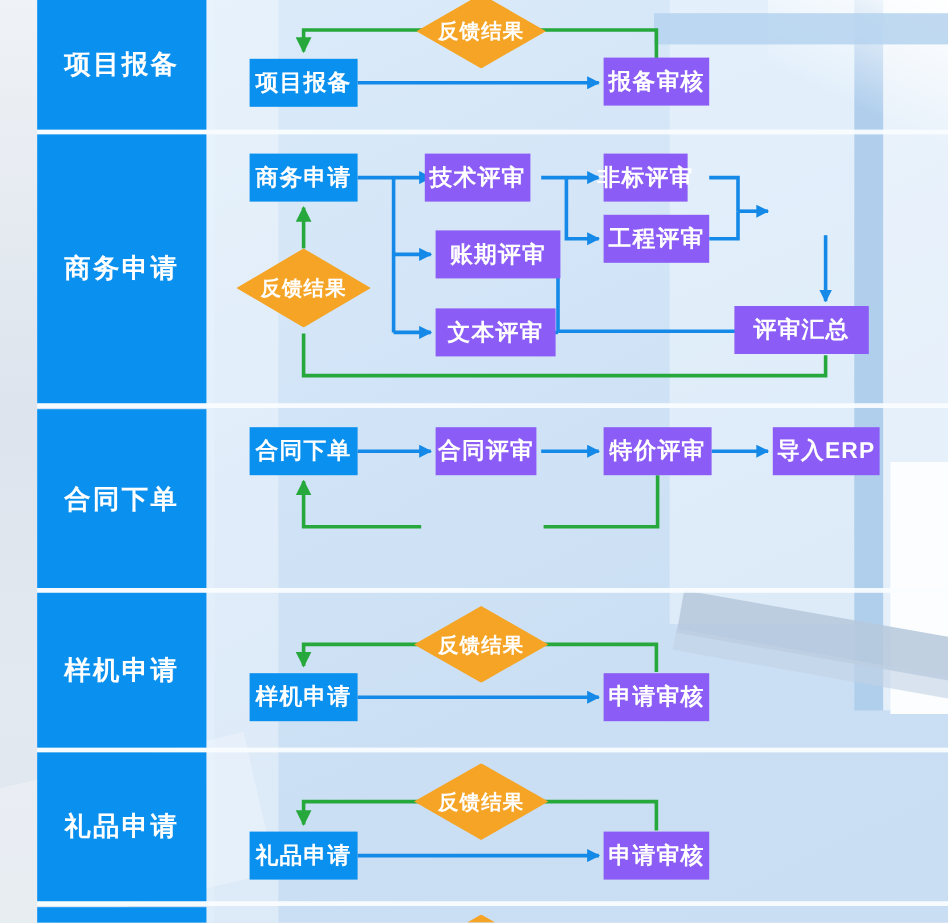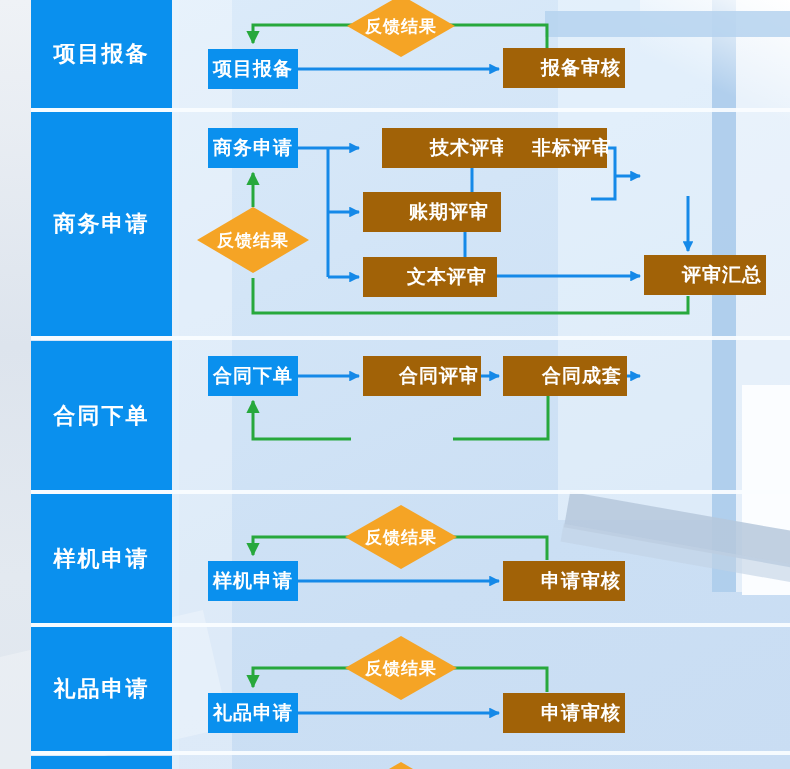--- a/index.html
+++ b/index.html
@@ -30,21 +30,21 @@
   .gap-v{left:172px;top:0;width:7px;height:769px;background:rgba(242,249,255,.55);}
   .sep{left:31px;width:759px;height:4px;background:rgba(250,253,255,.92);}
   
   .side{left:31px;width:141px;background:#0a90ee;color:#fff;display:flex;
     align-items:center;justify-content:center;font-size:22px;font-weight:bold;
     letter-spacing:2px;}
   
   .node{height:40px;color:#fff;display:flex;align-items:center;justify-content:center;
     font-size:19px;font-weight:bold;letter-spacing:1px;white-space:nowrap;}
   .blue{background:#0a90ee;}
-  .green{background:#a16207;padding-left:34px;}
+  .green{background:#8b5cf6;}
   .diamond{background:#f5a425;color:#fff;display:flex;align-items:center;
     justify-content:center;font-size:17px;font-weight:bold;letter-spacing:1px;
     clip-path:polygon(50% 0,100% 50%,50% 100%,0 50%);}
   .diamond-tip{background:#f5a425;clip-path:polygon(50% 0,100% 100%,0 100%);}
   #wires{left:0;top:0;pointer-events:none;}
   .z1{z-index:1}.z2{z-index:2}.z3{z-index:3}.z4{z-index:4}
 </style>
 </head>
 <body>
 
@@ -128,30 +128,32 @@
   <div class="abs side z3" style="top:627px;height:124px">
       <span>礼品申请</span>
     </div>
   <div class="abs side z3" style="top:756px;height:13px"></div>
 
   <div class="abs node blue z4" style="left:208px;top:49px;width:90px">项目报备</div>
   <div class="abs node green z4" style="left:503px;top:48px;width:88px">报备审核</div>
   <div class="abs diamond z4" style="left:347px;top:-5px;width:108px;height:62px">反馈结果</div>
 
   <div class="abs node blue z4" style="left:208px;top:128px;width:90px">商务申请</div>
-  <div class="abs node green z4" style="left:382px;top:128px;width:108px">技术评审</div>
+  <div class="abs node green z4" style="left:354px;top:128px;width:88px">技术评审</div>
   <div class="abs node green z4" style="left:363px;top:192px;width:104px">账期评审</div>
   <div class="abs node green z4" style="left:363px;top:257px;width:100px">文本评审</div>
   <div class="abs node green z4" style="left:503px;top:128px;width:70px">非标评审</div>
-  <div class="abs node green z4" style="left:644px;top:255px;width:88px">评审汇总</div>
+  <div class="abs node green z4" style="left:503px;top:179px;width:88px">工程评审</div>
+  <div class="abs node green z4" style="left:612px;top:255px;width:112px">评审汇总</div>
   <div class="abs diamond z4" style="left:197px;top:207px;width:112px;height:66px">反馈结果</div>
 
   <div class="abs node blue z4" style="left:208px;top:356px;width:90px">合同下单</div>
   <div class="abs node green z4" style="left:363px;top:356px;width:84px">合同评审</div>
-  <div class="abs node green z4" style="left:503px;top:356px;width:90px">合同成套</div>
+  <div class="abs node green z4" style="left:503px;top:356px;width:90px">特价评审</div>
+  <div class="abs node green z4" style="left:644px;top:356px;width:89px">导入ERP</div>
 
   <div class="abs node blue z4" style="left:208px;top:561px;width:90px">样机申请</div>
   <div class="abs node green z4" style="left:503px;top:561px;width:88px">申请审核</div>
   <div class="abs diamond z4" style="left:345px;top:505px;width:112px;height:64px">反馈结果</div>
 
   <div class="abs node blue z4" style="left:208px;top:693px;width:90px">礼品申请</div>
   <div class="abs node green z4" style="left:503px;top:693px;width:88px">申请审核</div>
   <div class="abs diamond z4" style="left:345px;top:636px;width:112px;height:64px">反馈结果</div>
 
   <div class="abs diamond-tip z4" style="left:389px;top:762px;width:24px;height:7px"></div>

